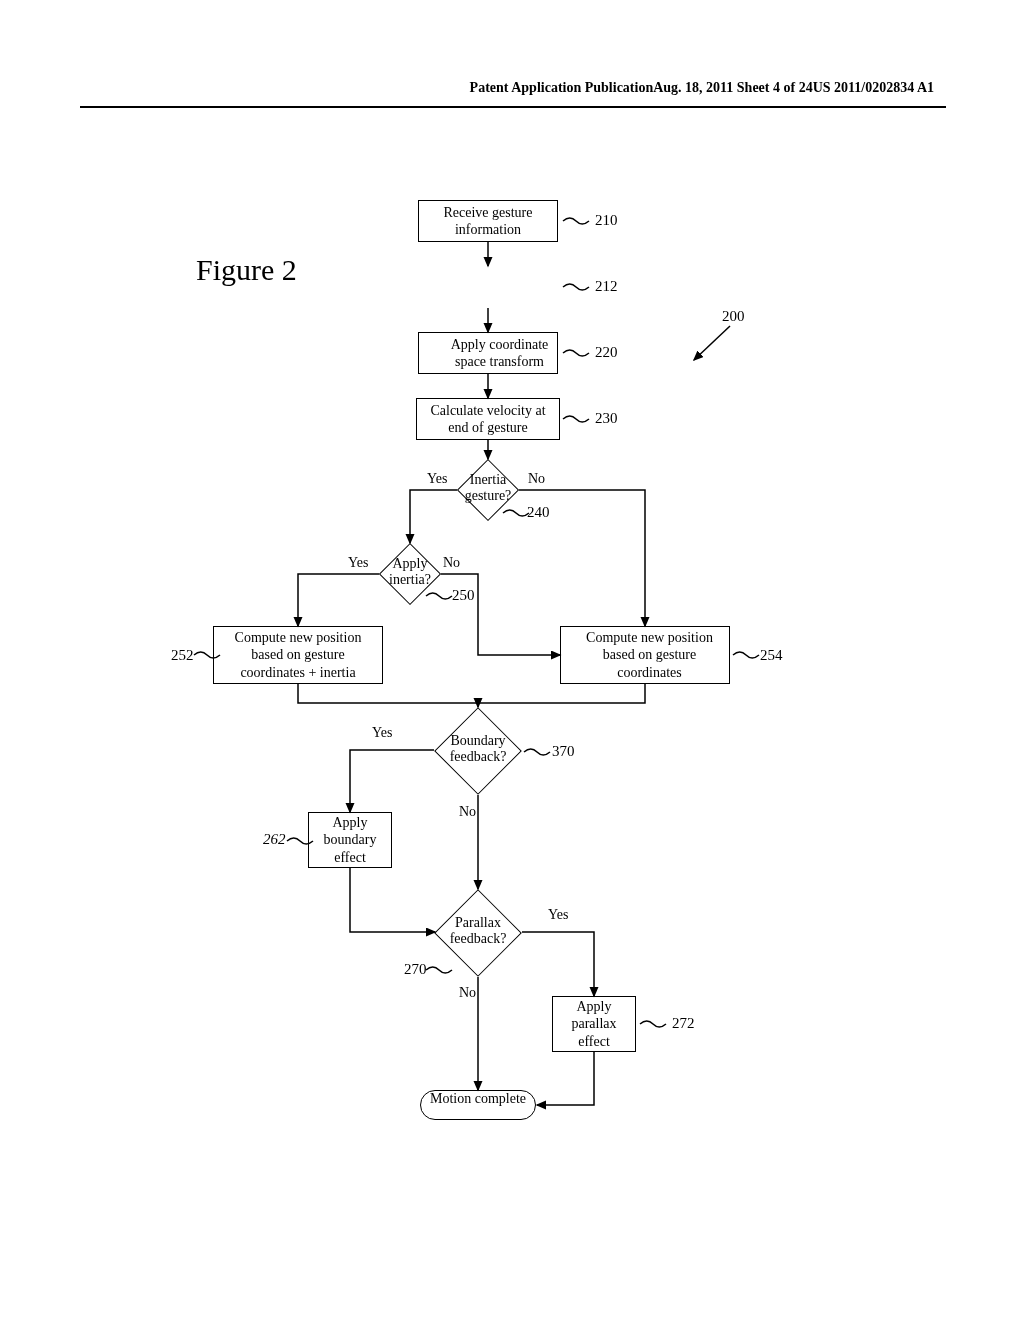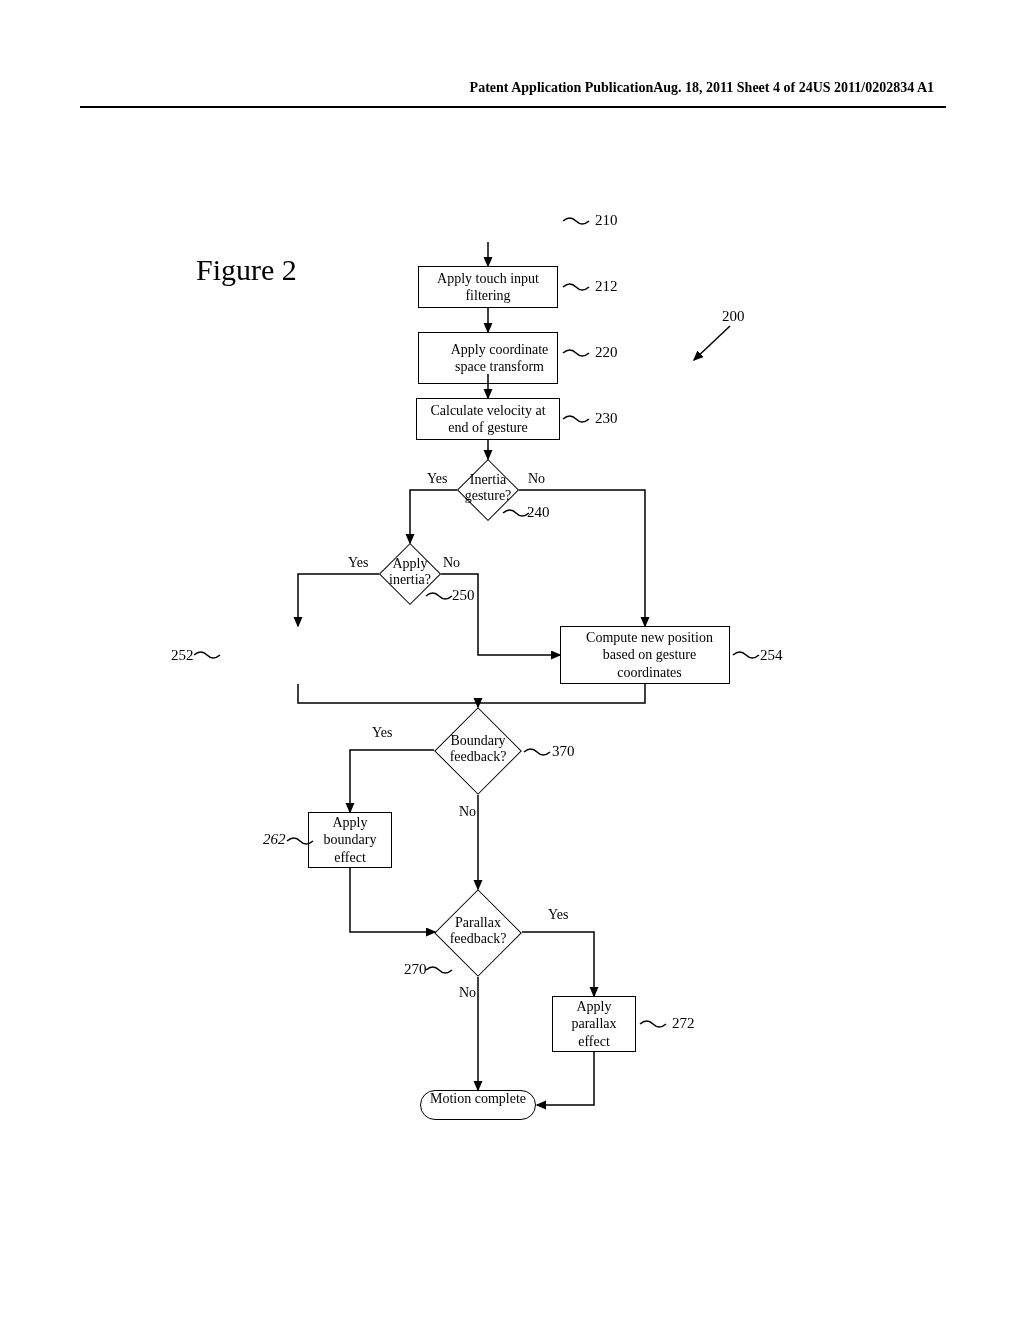--- a/index.html
+++ b/index.html
@@ -23,28 +23,31 @@
   <span>Patent Application Publication</span>
   <span>Aug. 18, 2011  Sheet 4 of 24</span>
   <span>US 2011/0202834 A1</span>
 </div>
 <div class="rule"></div>
 
 <div class="figure-label">Figure 2</div>
 
 <div class="canvas">
 
-  <div class="box" style="left:418px; top:76px; width:140px; height:42px;">
-      <span>Apply touch input filtering</span>
+  <div class="box" style="left:418px; top:10px; width:140px; height:42px;">
+      <span>Receive gesture information</span>
     </div>
-  <div class="box" style="left:418px; top:142px; width:140px; height:52px;padding-left:27px;">
+  <div class="box" style="left:418px; top:142px; width:140px; height:42px;padding-left:27px;">
       <span>Apply coordinate space transform</span>
     </div>
   <div class="box" style="left:416px; top:208px; width:144px; height:42px;">
       <span>Calculate velocity at end of gesture</span>
+    </div>
+  <div class="box" style="left:213px; top:436px; width:170px; height:58px;">
+      <span>Compute new position based on gesture coordinates + inertia</span>
     </div>
   <div class="box" style="left:560px; top:436px; width:170px; height:58px;padding-left:13px;">
       <span>Compute new position based on gesture coordinates</span>
     </div>
   <div class="box" style="left:308px; top:622px; width:84px; height:56px;">
       <span>Apply boundary effect</span>
     </div>
   <div class="box" style="left:552px; top:806px; width:84px; height:56px;">
       <span>Apply parallax effect</span>
     </div>

